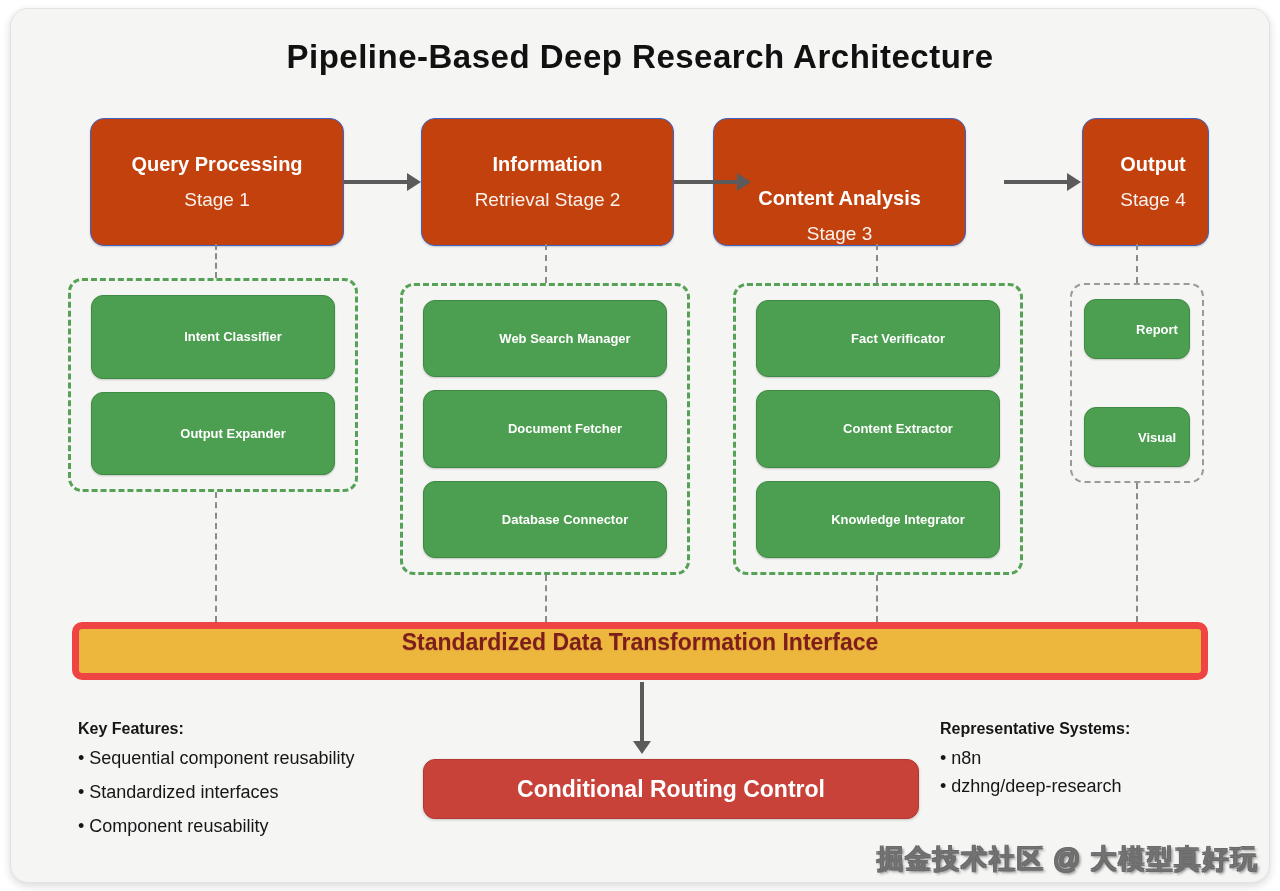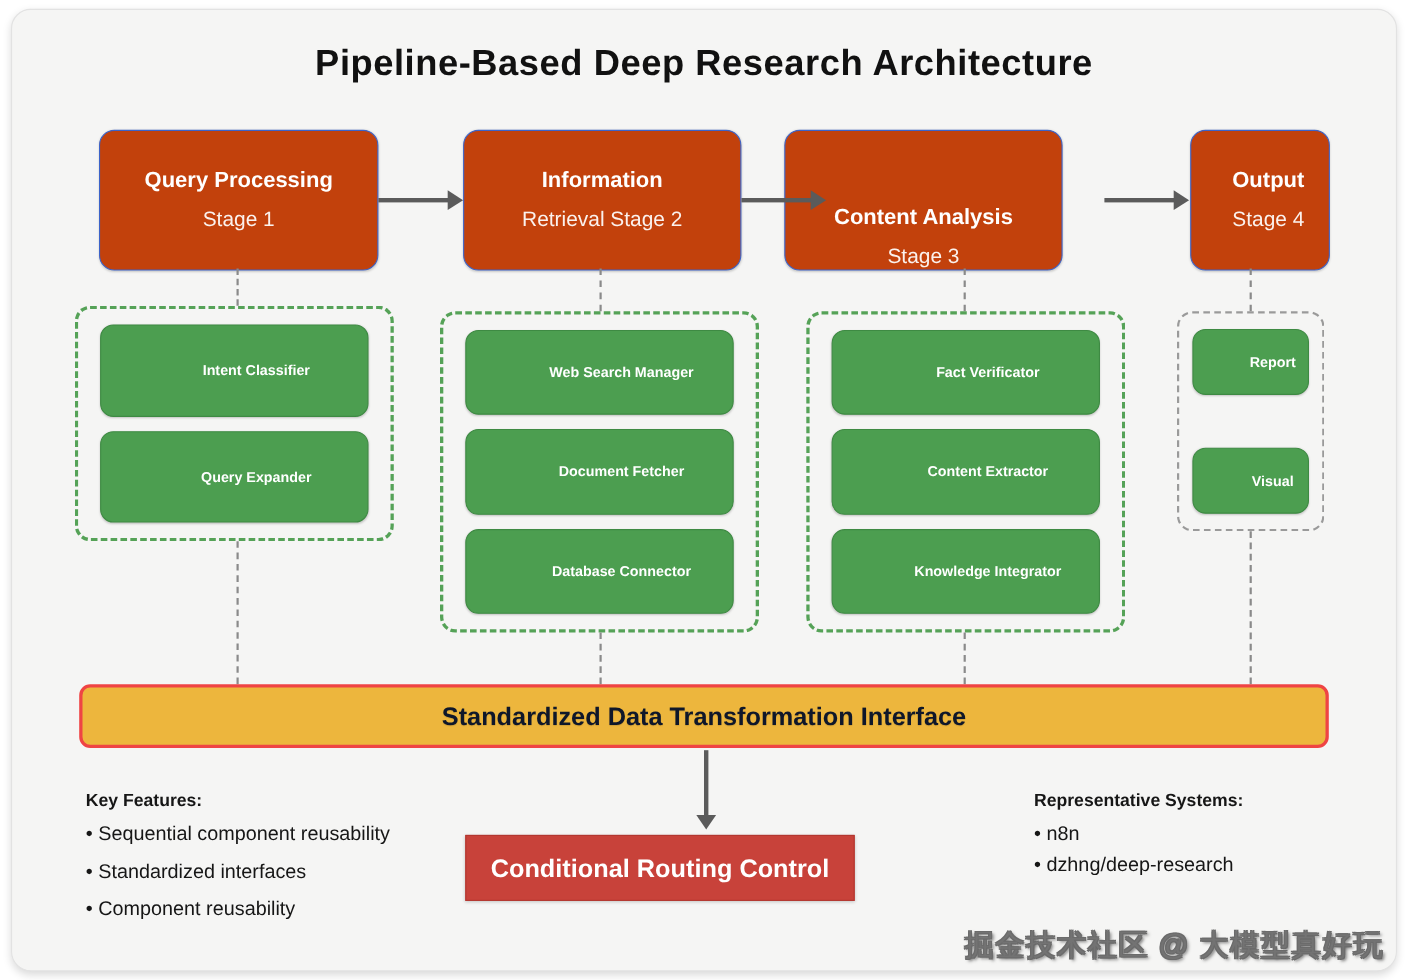--- a/index.html
+++ b/index.html
@@ -43,33 +43,33 @@
   .comp{
     flex:1;background:#4c9e50;border:1px solid #3e8a43;border-radius:12px;
     display:flex;align-items:center;justify-content:center;
     color:#fff;font-size:13px;font-weight:bold;text-align:center;
     box-shadow:0 1px 2px rgba(0,0,0,.2);
     padding-left:40px;
   }
   
   .ibar{
     position:absolute;left:72px;top:622px;width:1136px;height:58px;box-sizing:border-box;
-    background:#edb63d;border:3px solid #ef4444;border-radius:10px;
-    display:flex;align-items:center;justify-content:center;
-    color:#0f172a;font-size:23px;font-weight:bold;text-shadow:0 1px 1px rgba(0,0,0,.12);
+    background:#edb63d;border:7px solid #ef4444;border-radius:10px;
+    display:flex;align-items:flex-start;justify-content:center;
+    color:#7f1d1d;font-size:23px;font-weight:bold;text-shadow:0 1px 1px rgba(0,0,0,.12);
   }
   
   .varrow{position:absolute;left:640px;top:682px;width:4px;height:60px;background:#5b5b5b;}
   .varrow::after{
     content:"";position:absolute;left:-7px;bottom:-12px;width:0;height:0;
     border-top:13px solid #5b5b5b;border-left:9px solid transparent;border-right:9px solid transparent;
   }
   .redbox{
-    position:absolute;left:423px;top:759px;width:354px;height:60px;box-sizing:border-box;
-    background:#c8423a;border:1px solid #b23730;border-radius:0;
+    position:absolute;left:423px;top:759px;width:496px;height:60px;box-sizing:border-box;
+    background:#c8423a;border:1px solid #b23730;border-radius:12px;
     display:flex;align-items:center;justify-content:center;
     color:#fff;font-size:23px;font-weight:bold;
     box-shadow:0 1px 3px rgba(0,0,0,.2);
   }
   
   .tblock{position:absolute;color:#161616;}
   .tblock .thead{font-size:16px;font-weight:bold;margin-bottom:10px;}
   .tblock .titem{font-size:18px;margin-bottom:13px;}
   .tblock .titem::before{content:"• ";}
   .tblock.tight .titem{margin-bottom:7px;}
@@ -106,21 +106,21 @@
 <div class="harrow" style="left:674px;width:64px;"></div>
 <div class="harrow" style="left:1004px;width:64px;"></div>
 
 <div class="vdash" style="left:215px;top:244px;height:34px;"></div>
 <div class="vdash" style="left:545px;top:244px;height:39px;"></div>
 <div class="vdash" style="left:876px;top:244px;height:39px;"></div>
 <div class="vdash" style="left:1136px;top:244px;height:39px;"></div>
 
 <div class="group" style="left:68px;top:278px;width:290px;height:214px;">
   <div class="comp">Intent Classifier</div>
-  <div class="comp">Query Expander</div>
+  <div class="comp">Output Expander</div>
 </div>
 <div class="group" style="left:400px;top:283px;width:290px;height:292px;">
   <div class="comp">Web Search Manager</div>
   <div class="comp">Document Fetcher</div>
   <div class="comp">Database Connector</div>
 </div>
 <div class="group" style="left:733px;top:283px;width:290px;height:292px;">
   <div class="comp">Fact Verificator</div>
   <div class="comp">Content Extractor</div>
   <div class="comp">Knowledge Integrator</div>

